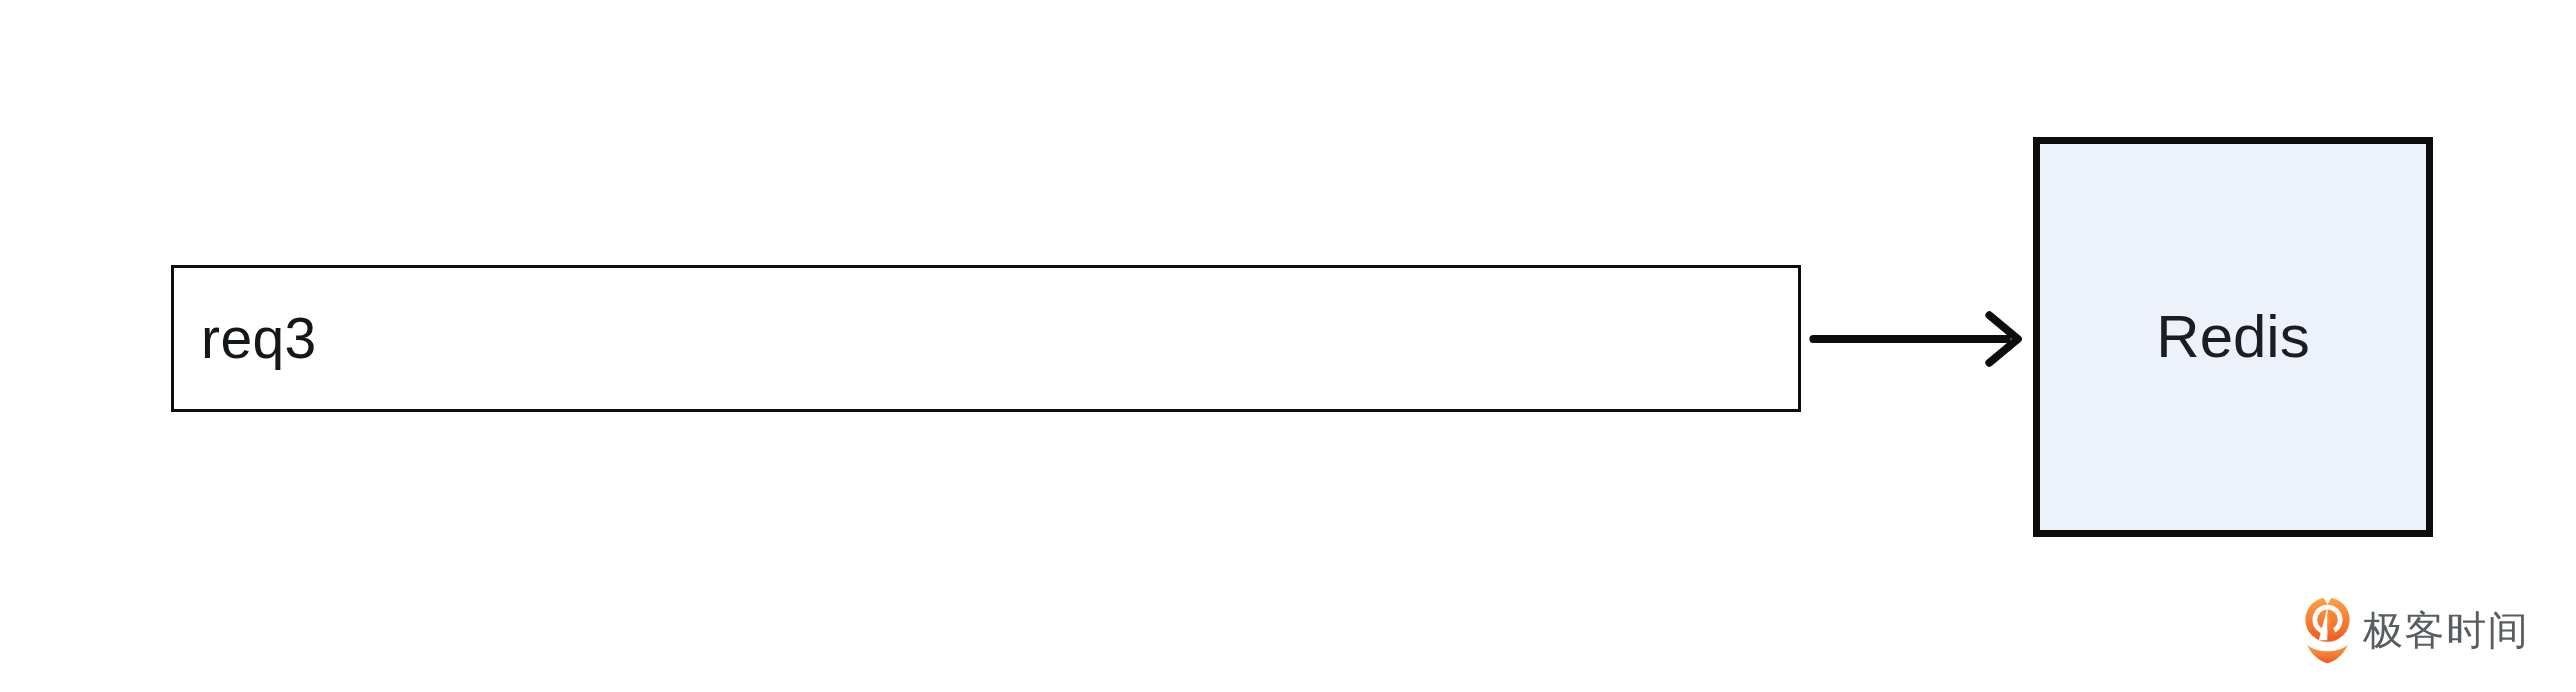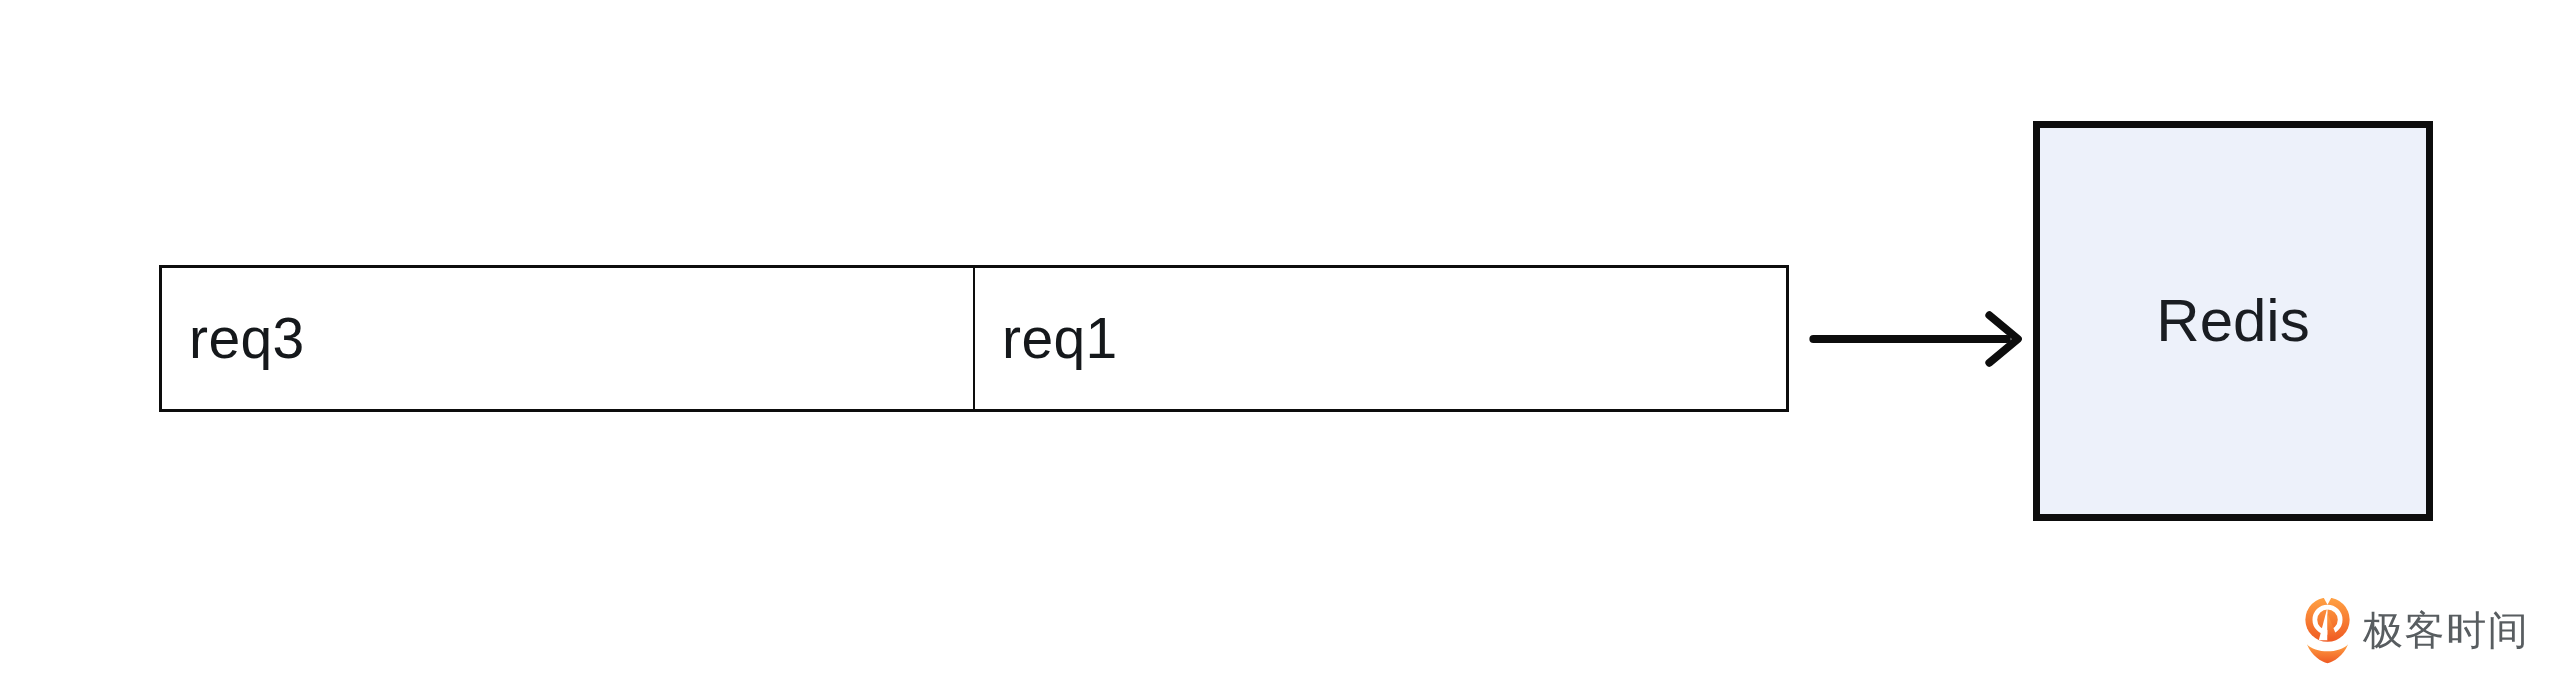--- a/index.html
+++ b/index.html
@@ -16,21 +16,21 @@
   }
   .stage {
     position: absolute;
     inset: 0;
     background: var(--canvas-bg, #ffffff);
   }
 
   
   .queue {
     position: absolute;
-    left: 159px;
+    left: 171px;
     top: 265px;
     width: 1630px;
     height: 147px;
     box-sizing: border-box;
     border: 3.2px solid var(--line-color, #0d0d0d);
     background: #ffffff;
     display: flex;
   }
   .queue-cell {
     flex: 1 1 0;
@@ -55,21 +55,21 @@
     left: 1807px;
     top: 308px;
     width: 222px;
     height: 62px;
   }
 
   
   .redis-node {
     position: absolute;
     left: 2033px;
-    top: 121px;
+    top: 137px;
     width: 400px;
     height: 400px;
     box-sizing: border-box;
     border: 7.2px solid var(--line-color, #0d0d0d);
     background: var(--redis-fill, #edf1fa);
     display: flex;
     align-items: center;
     justify-content: center;
   }
   .redis-label {
@@ -104,23 +104,20 @@
 </style>
 </head>
 <body>
 
 <div class="stage">
 
   <div class="queue">
     <div class="queue-cell">
       <span class="queue-cell-label">req3</span>
     </div>
-    <div class="queue-cell">
-      <span class="queue-cell-label">req1</span>
-    </div>
   </div>
 
   <div class="arrow-wrap">
     <svg width="222" height="62" viewBox="0 0 280 78" xmlns="http://www.w3.org/2000/svg">
       <line x1="8" y1="39" x2="252" y2="39" stroke="#0d0d0d" stroke-width="10" stroke-linecap="round"></line>
       <polyline points="230,9 266,39 230,69" fill="none" stroke="#0d0d0d" stroke-width="10" stroke-linecap="round" stroke-linejoin="round"></polyline>
     </svg>
   </div>
 
   <div class="redis-node">

